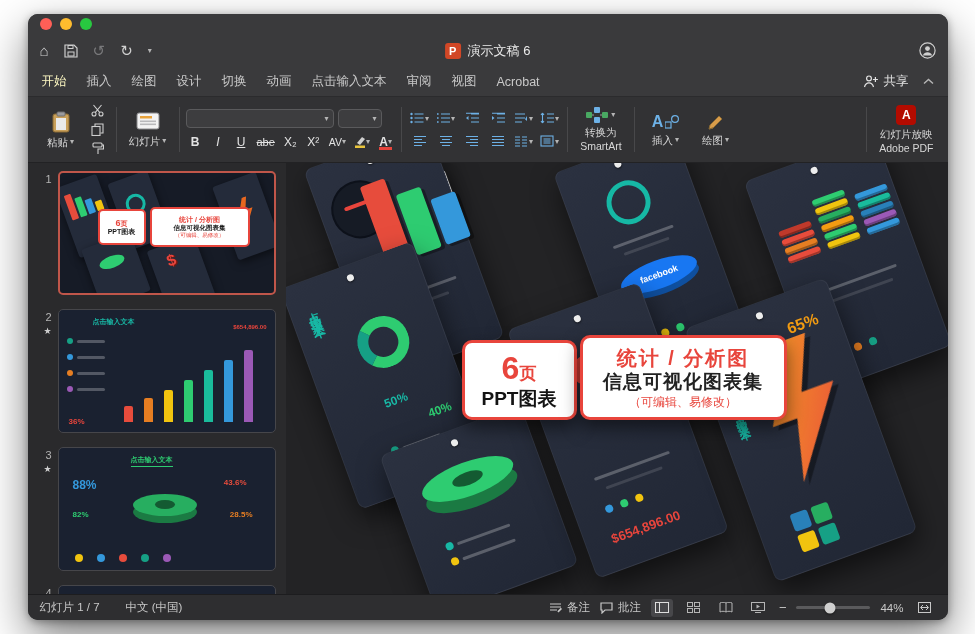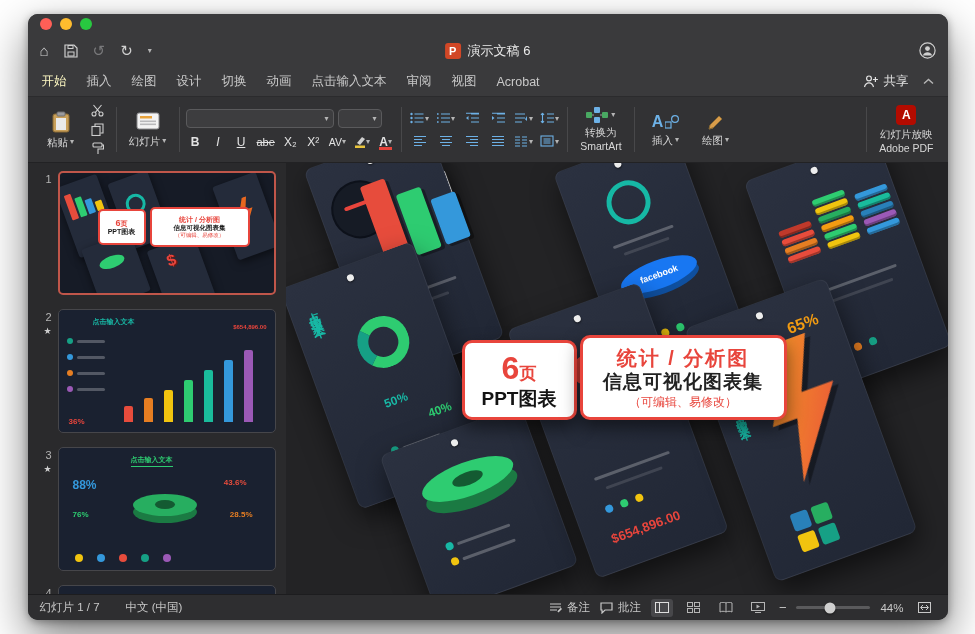--- a/index.html
+++ b/index.html
@@ -497,21 +497,21 @@
       <div class="thumb-row">
         <div class="thumb-gutter">
           <span>3</span>
           <span class="anim-star">★</span>
         </div>
         <div class="thumb" style="background:#1a2130;">
           <span style="position:absolute;left:72px;top:7px;color:#2ecc71;font-size:7px;font-weight:bold;border-bottom:1px solid #2ecc71;padding-bottom:1px;">点击输入文本</span>
           <div style="position:absolute;left:74px;top:46px;width:64px;height:22px;border-radius:50%;background:#27ae60;box-shadow:0 7px 0 #1b7a43;"></div>
           <div style="position:absolute;left:96px;top:52px;width:20px;height:9px;border-radius:50%;background:#145a32;"></div>
           <span style="position:absolute;left:14px;top:30px;color:#3498db;font-size:12px;font-weight:bold;">88%</span>
-          <span style="position:absolute;left:14px;top:62px;color:#2ecc71;font-size:8px;font-weight:bold;">76%</span>
+          <span style="position:absolute;left:14px;top:62px;color:#2ecc71;font-size:8px;font-weight:bold;">82%</span>
           <span style="position:absolute;right:28px;top:30px;color:#e74c3c;font-size:8px;font-weight:bold;">43.6%</span>
           <span style="position:absolute;right:22px;top:62px;color:#e67e22;font-size:8px;font-weight:bold;">28.5%</span>
           <div class="dotrow" style="left:16px;bottom:8px;gap:14px;">
             <span class="cdot" style="background:#f1c40f;"></span>
               <span class="cdot" style="background:#3498db;"></span>
               <span class="cdot" style="background:#e74c3c;"></span>
               <span class="cdot" style="background:#16a085;"></span>
               <span class="cdot" style="background:#9b59b6;"></span>
           </div>
         </div>

